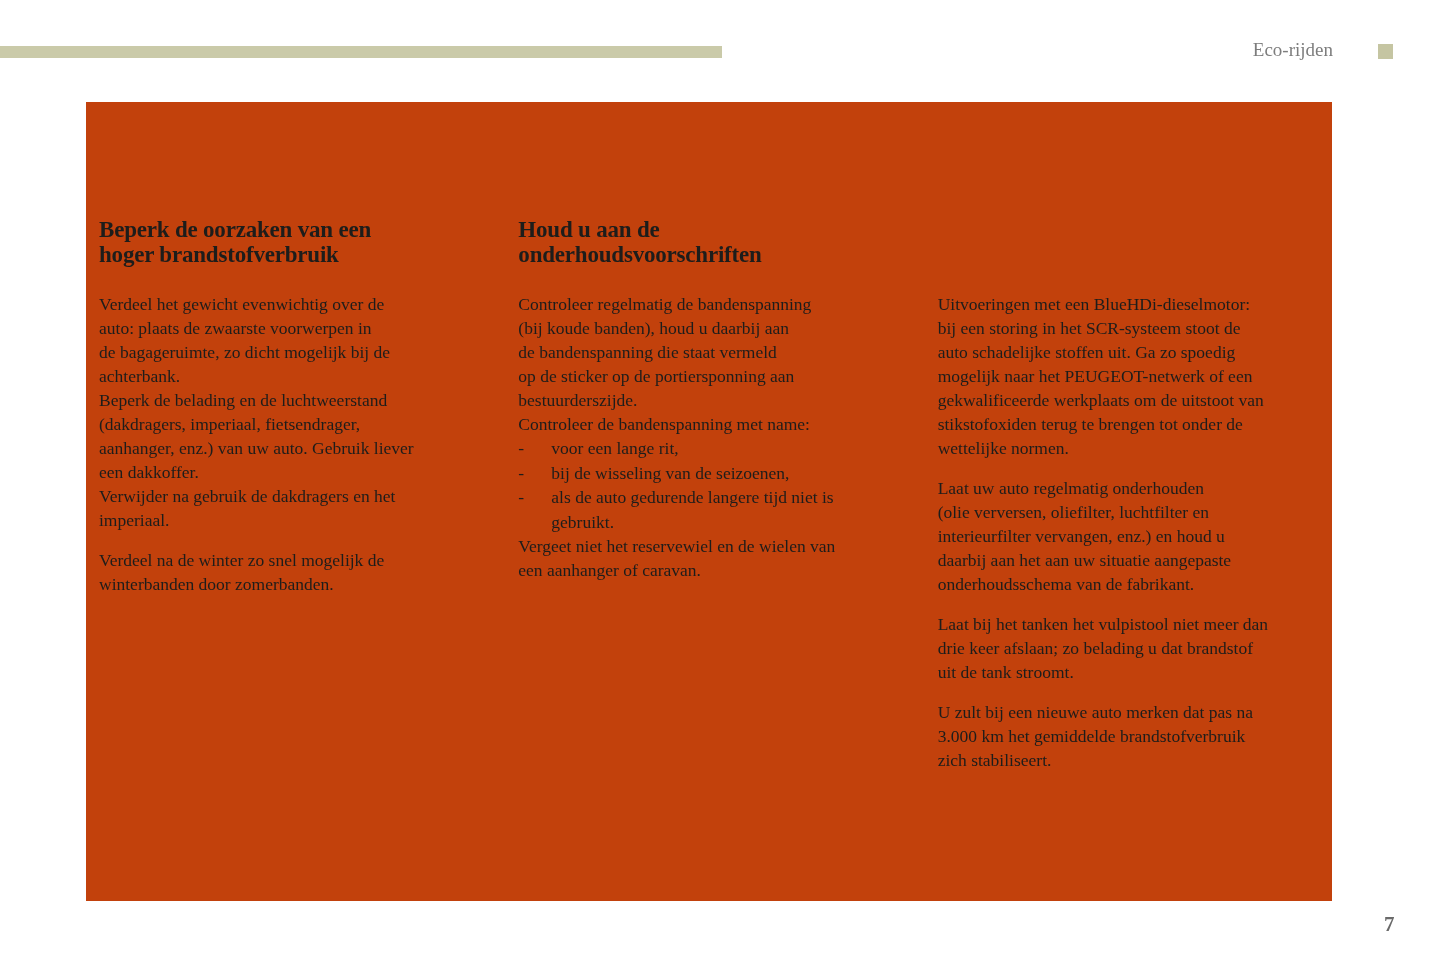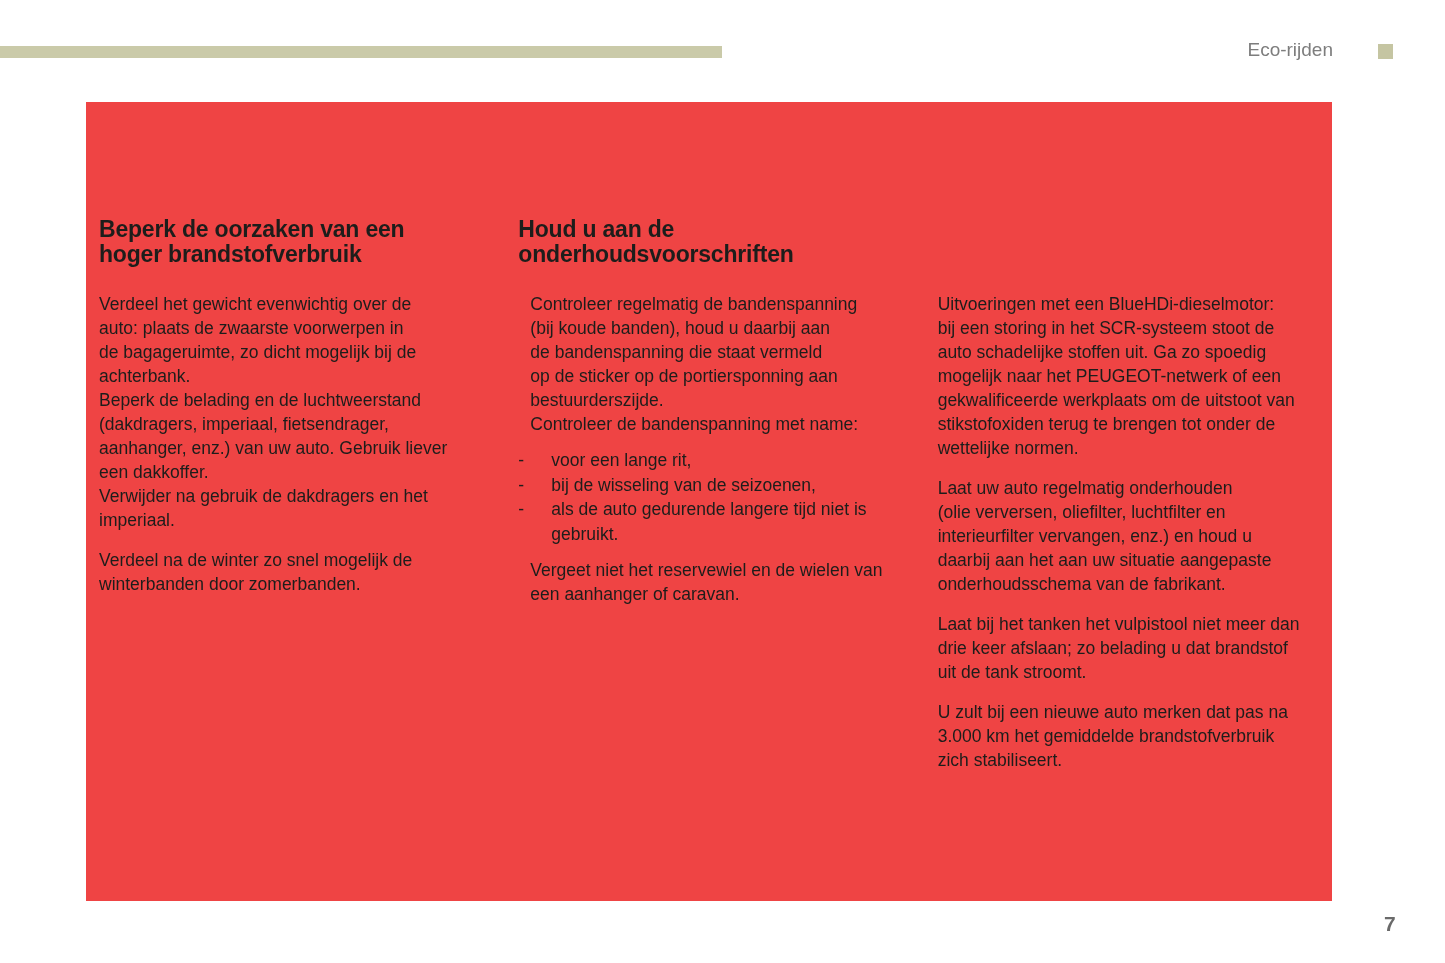--- a/index.html
+++ b/index.html
@@ -5,21 +5,21 @@
   html, body {
     margin: 0;
     padding: 0;
     background: #ffffff;
   }
   .page {
     position: relative;
     width: 1445px;
     height: 956px;
     background: #ffffff;
-    font-family: Liberation Sans, sans-serif;
+    font-family: Liberation Serif, serif;
     overflow: hidden;
   }
   .top-bar {
     position: absolute;
     left: 0;
     top: 46px;
     width: 722px;
     height: 12px;
     background: #cacaa9;
   }
@@ -39,21 +39,21 @@
     width: 15px;
     height: 15px;
     background: #c5c5a2;
   }
   .sheet {
     position: absolute;
     left: 86px;
     top: 102px;
     width: 1246px;
     height: 799px;
-    background: #ef4444;
+    background: #c2410c;
     box-sizing: border-box;
     padding: 115px 17px 0 13px;
     display: grid;
     grid-template-columns: 1fr 1fr 1fr;
     column-gap: 42px;
     color: #1d1d1b;
   }
   .col { min-width: 0; }
   .col h2 {
     margin: 0 0 25px 0;
@@ -64,21 +64,21 @@
     color: #1d1d1b;
     white-space: pre;
   }
   .col p {
     margin: 0 0 16px 0;
     font-size: 17.5px;
     line-height: 24px;
     white-space: pre;
   }
   .col p.flow {
-    margin: 12px;
+    margin: 0;
   }
   .col3 {
     padding-top: 75px;
   }
   .list {
     margin: 0;
   }
   .li {
     display: flex;
     font-size: 17.5px;

